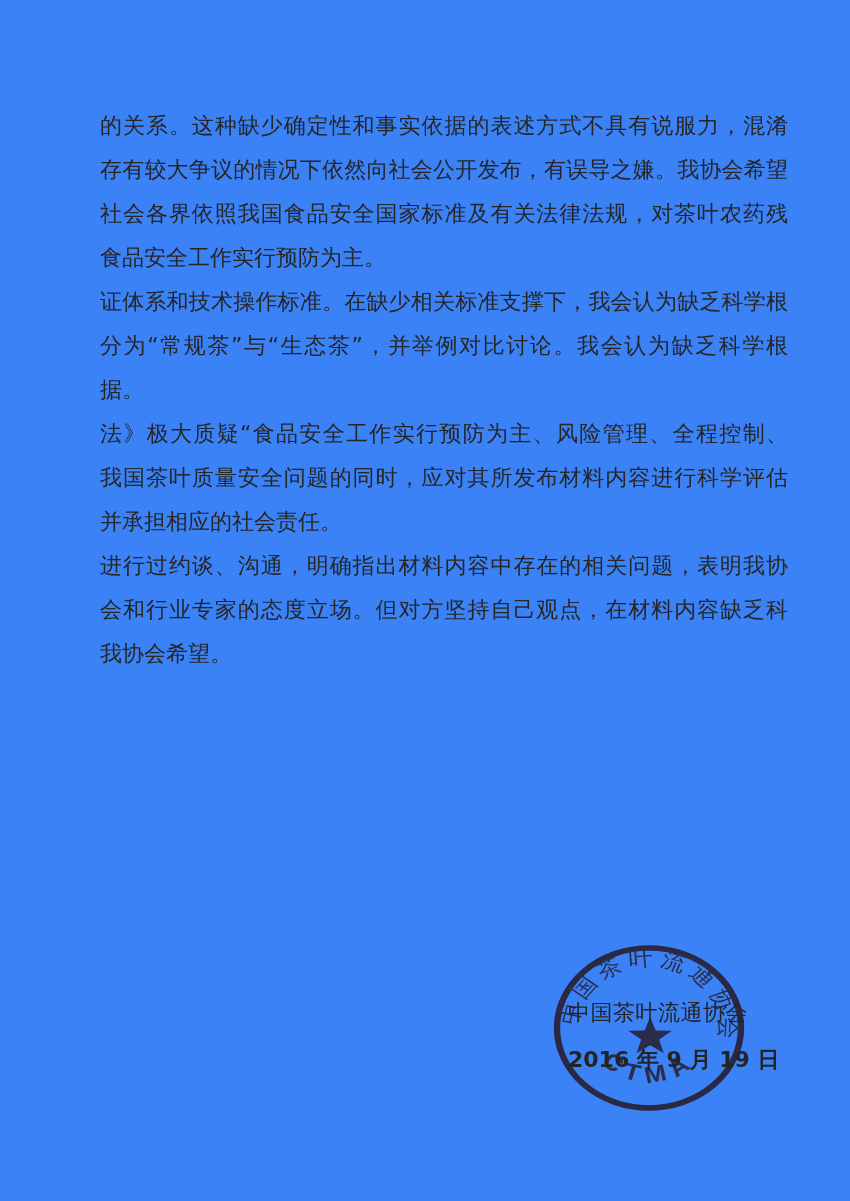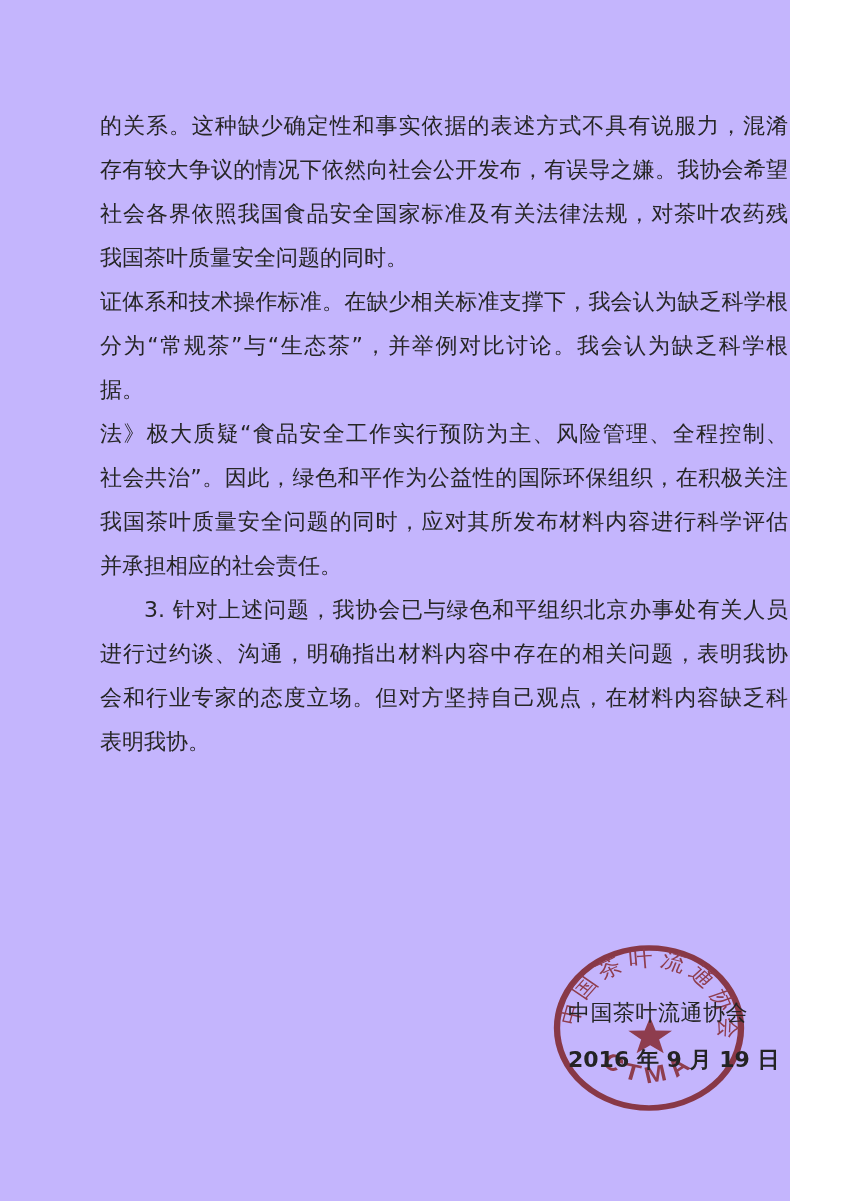--- a/index.html
+++ b/index.html
@@ -1,20 +1,20 @@
 <!DOCTYPE html>
 <html><head>
 <meta charset="utf-8">
 <style>
   html, body { margin: 0; padding: 0; background: #ffffff; }
   .page {
     position: relative;
-    width: 790px;
+    width: 850px;
     height: 1201px;
-    background: #c4b5fd;
+    background: #3b82f6;
     overflow: hidden;
     font-family: "DejaVu Sans", sans-serif;
   }
   .body-text {
     position: absolute;
     left: 100px;
     top: 104px;
     width: 688px;
     color: #262626;
     font-size: 22px;
@@ -65,32 +65,30 @@
 </style>
 </head>
 <body>
 
 <div class="page">
 
   <div class="body-text" id="body-text">
       <div class="line fill">的关系。这种缺少确定性和事实依据的表述方式不具有说服力，混淆</div>
       <div class="line fill">存有较大争议的情况下依然向社会公开发布，有误导之嫌。我协会希望</div>
       <div class="line fill">社会各界依照我国食品安全国家标准及有关法律法规，对茶叶农药残</div>
-      <div class="line">我国茶叶质量安全问题的同时。</div>
+      <div class="line">食品安全工作实行预防为主。</div>
       <div class="line fill">证体系和技术操作标准。在缺少相关标准支撑下，我会认为缺乏科学根</div>
       <div class="line fill">分为“常规茶”与“生态茶”，并举例对比讨论。我会认为缺乏科学根</div>
       <div class="line">据。</div>
       <div class="line fill">法》极大质疑“食品安全工作实行预防为主、风险管理、全程控制、</div>
-      <div class="line fill">社会共治”。因此，绿色和平作为公益性的国际环保组织，在积极关注</div>
       <div class="line fill">我国茶叶质量安全问题的同时，应对其所发布材料内容进行科学评估</div>
       <div class="line">并承担相应的社会责任。</div>
-      <div class="line fill indent">3. 针对上述问题，我协会已与绿色和平组织北京办事处有关人员</div>
       <div class="line fill">进行过约谈、沟通，明确指出材料内容中存在的相关问题，表明我协</div>
       <div class="line fill">会和行业专家的态度立场。但对方坚持自己观点，在材料内容缺乏科</div>
-      <div class="line">表明我协。</div>
+      <div class="line">我协会希望。</div>
     </div>
 
   <svg class="seal" viewBox="0 0 220 190" xmlns="http://www.w3.org/2000/svg" aria-hidden="true">
     <defs>
       <path id="sealArcTop" d="M 49.4 107.9 A 62 62 0 1 1 170.6 107.9" fill="none"></path>
       <path id="sealArcBottom" d="M 68.6 129.7 A 54 54 0 0 0 151.4 129.7" fill="none"></path>
     </defs>
     <g transform="translate(110,95) scale(1.15,1) translate(-110,-95)">
       <circle cx="110" cy="95" r="80" fill="none" stroke="#a93c33" stroke-width="5.5"></circle>
       <polygon points="111,84 115.8,97.4 130,97.8 118.8,106.5 122.8,120.2 111,112.2 99.2,120.2 103.2,106.5 92,97.8 106.2,97.4" fill="#b2423a"></polygon>

